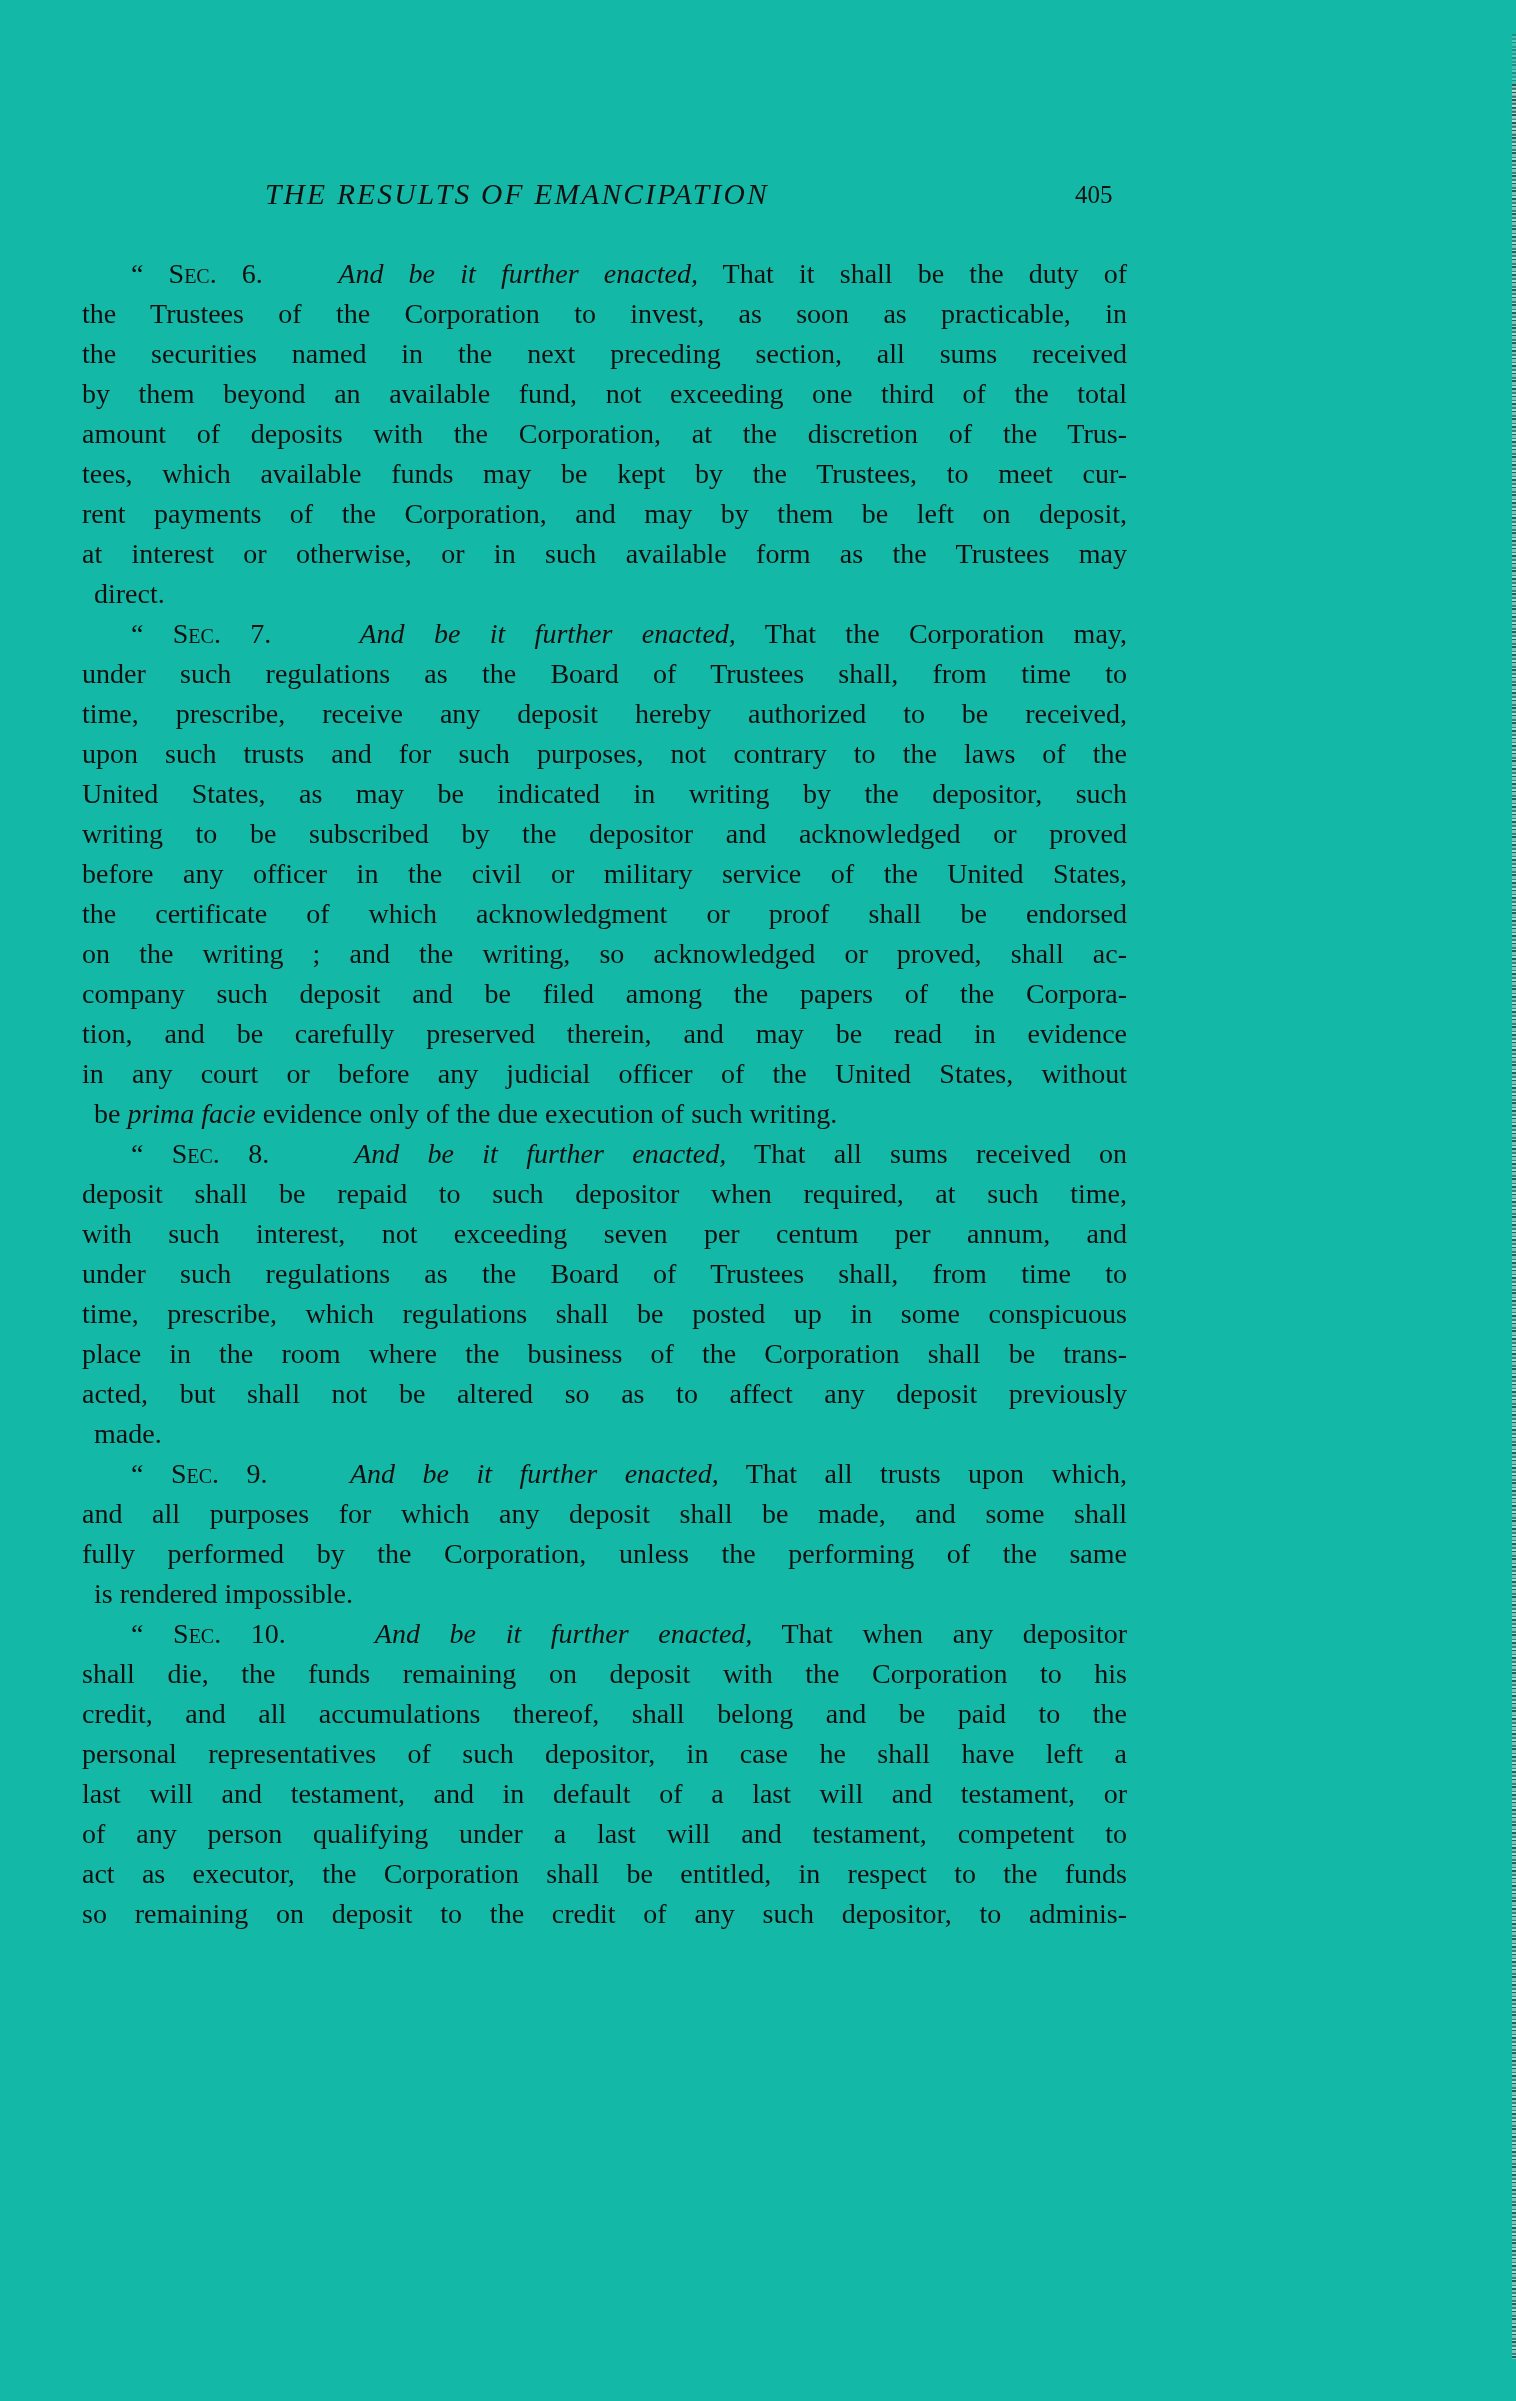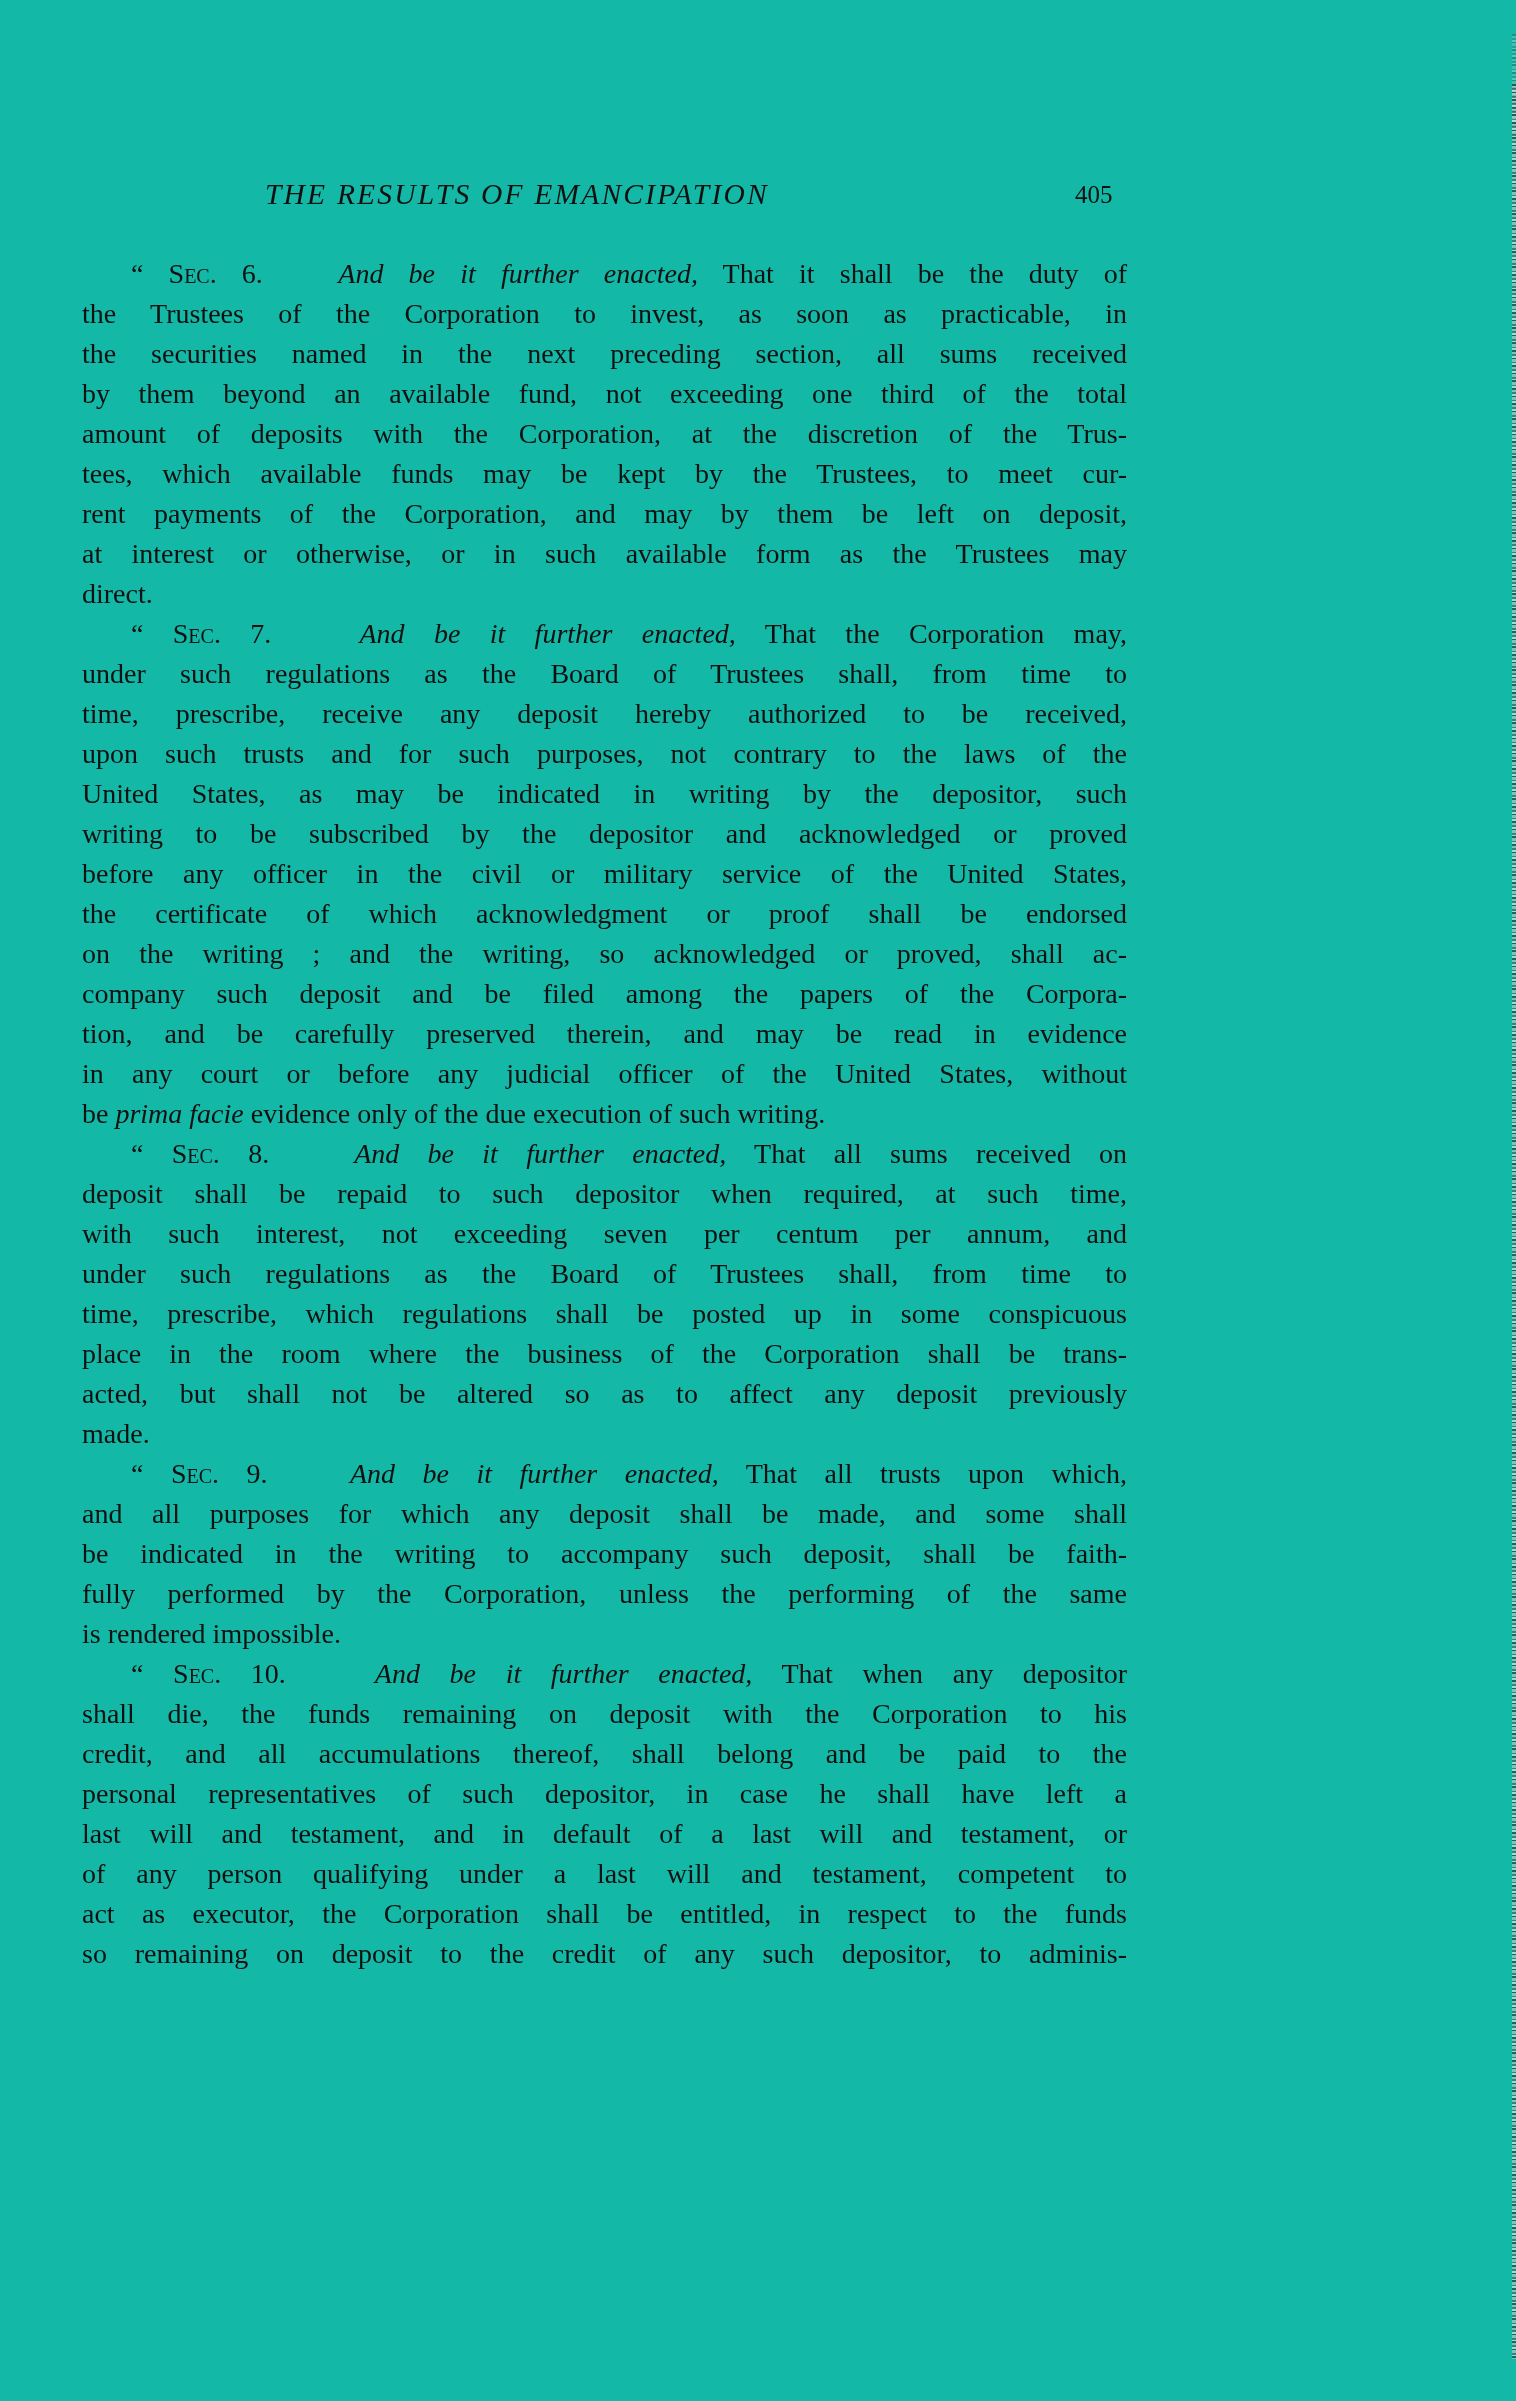--- a/index.html
+++ b/index.html
@@ -64,20 +64,21 @@
     }
     .line {
       display: block;
       height: 40px;
       white-space: nowrap;
       text-align: justify;
       text-align-last: justify;
     }
     .line.last {
       text-align-last: left;
+      margin-left: 12px;
     }
     .line.indent {
       padding-left: 49px;
     }
     .sc {
       font-variant: small-caps;
     }
     .it {
       font-style: italic;
     }
@@ -129,21 +130,20 @@
       <span class="line">under such regulations as the Board of Trustees shall, from time to</span>
       <span class="line">time, prescribe, which regulations shall be posted up in some conspicuous</span>
       <span class="line">place in the room where the business of the Corporation shall be trans-</span>
       <span class="line">acted, but shall not be altered so as to affect any deposit previously</span>
       <span class="line last">made.</span>
     </div>
 
     <div>
       <span class="line indent"><span class="sc">“ Sec. 9.</span>&nbsp;&nbsp;&nbsp;<span class="it">And be it further enacted,</span> <span>That all trusts upon which,</span></span>
       <span class="line">and all purposes for which any deposit shall be made, and some shall</span>
-      <span class="line">be indicated in the writing to accompany such deposit, shall be faith-</span>
       <span class="line">fully performed by the Corporation, unless the performing of the same</span>
       <span class="line last">is rendered impossible.</span>
     </div>
 
     <div>
       <span class="line indent"><span class="sc">“ Sec. 10.</span>&nbsp;&nbsp;&nbsp;<span class="it">And be it further enacted,</span> <span>That when any depositor</span></span>
       <span class="line">shall die, the funds remaining on deposit with the Corporation to his</span>
       <span class="line">credit, and all accumulations thereof, shall belong and be paid to the</span>
       <span class="line">personal representatives of such depositor, in case he shall have left a</span>
       <span class="line">last will and testament, and in default of a last will and testament, or</span>

